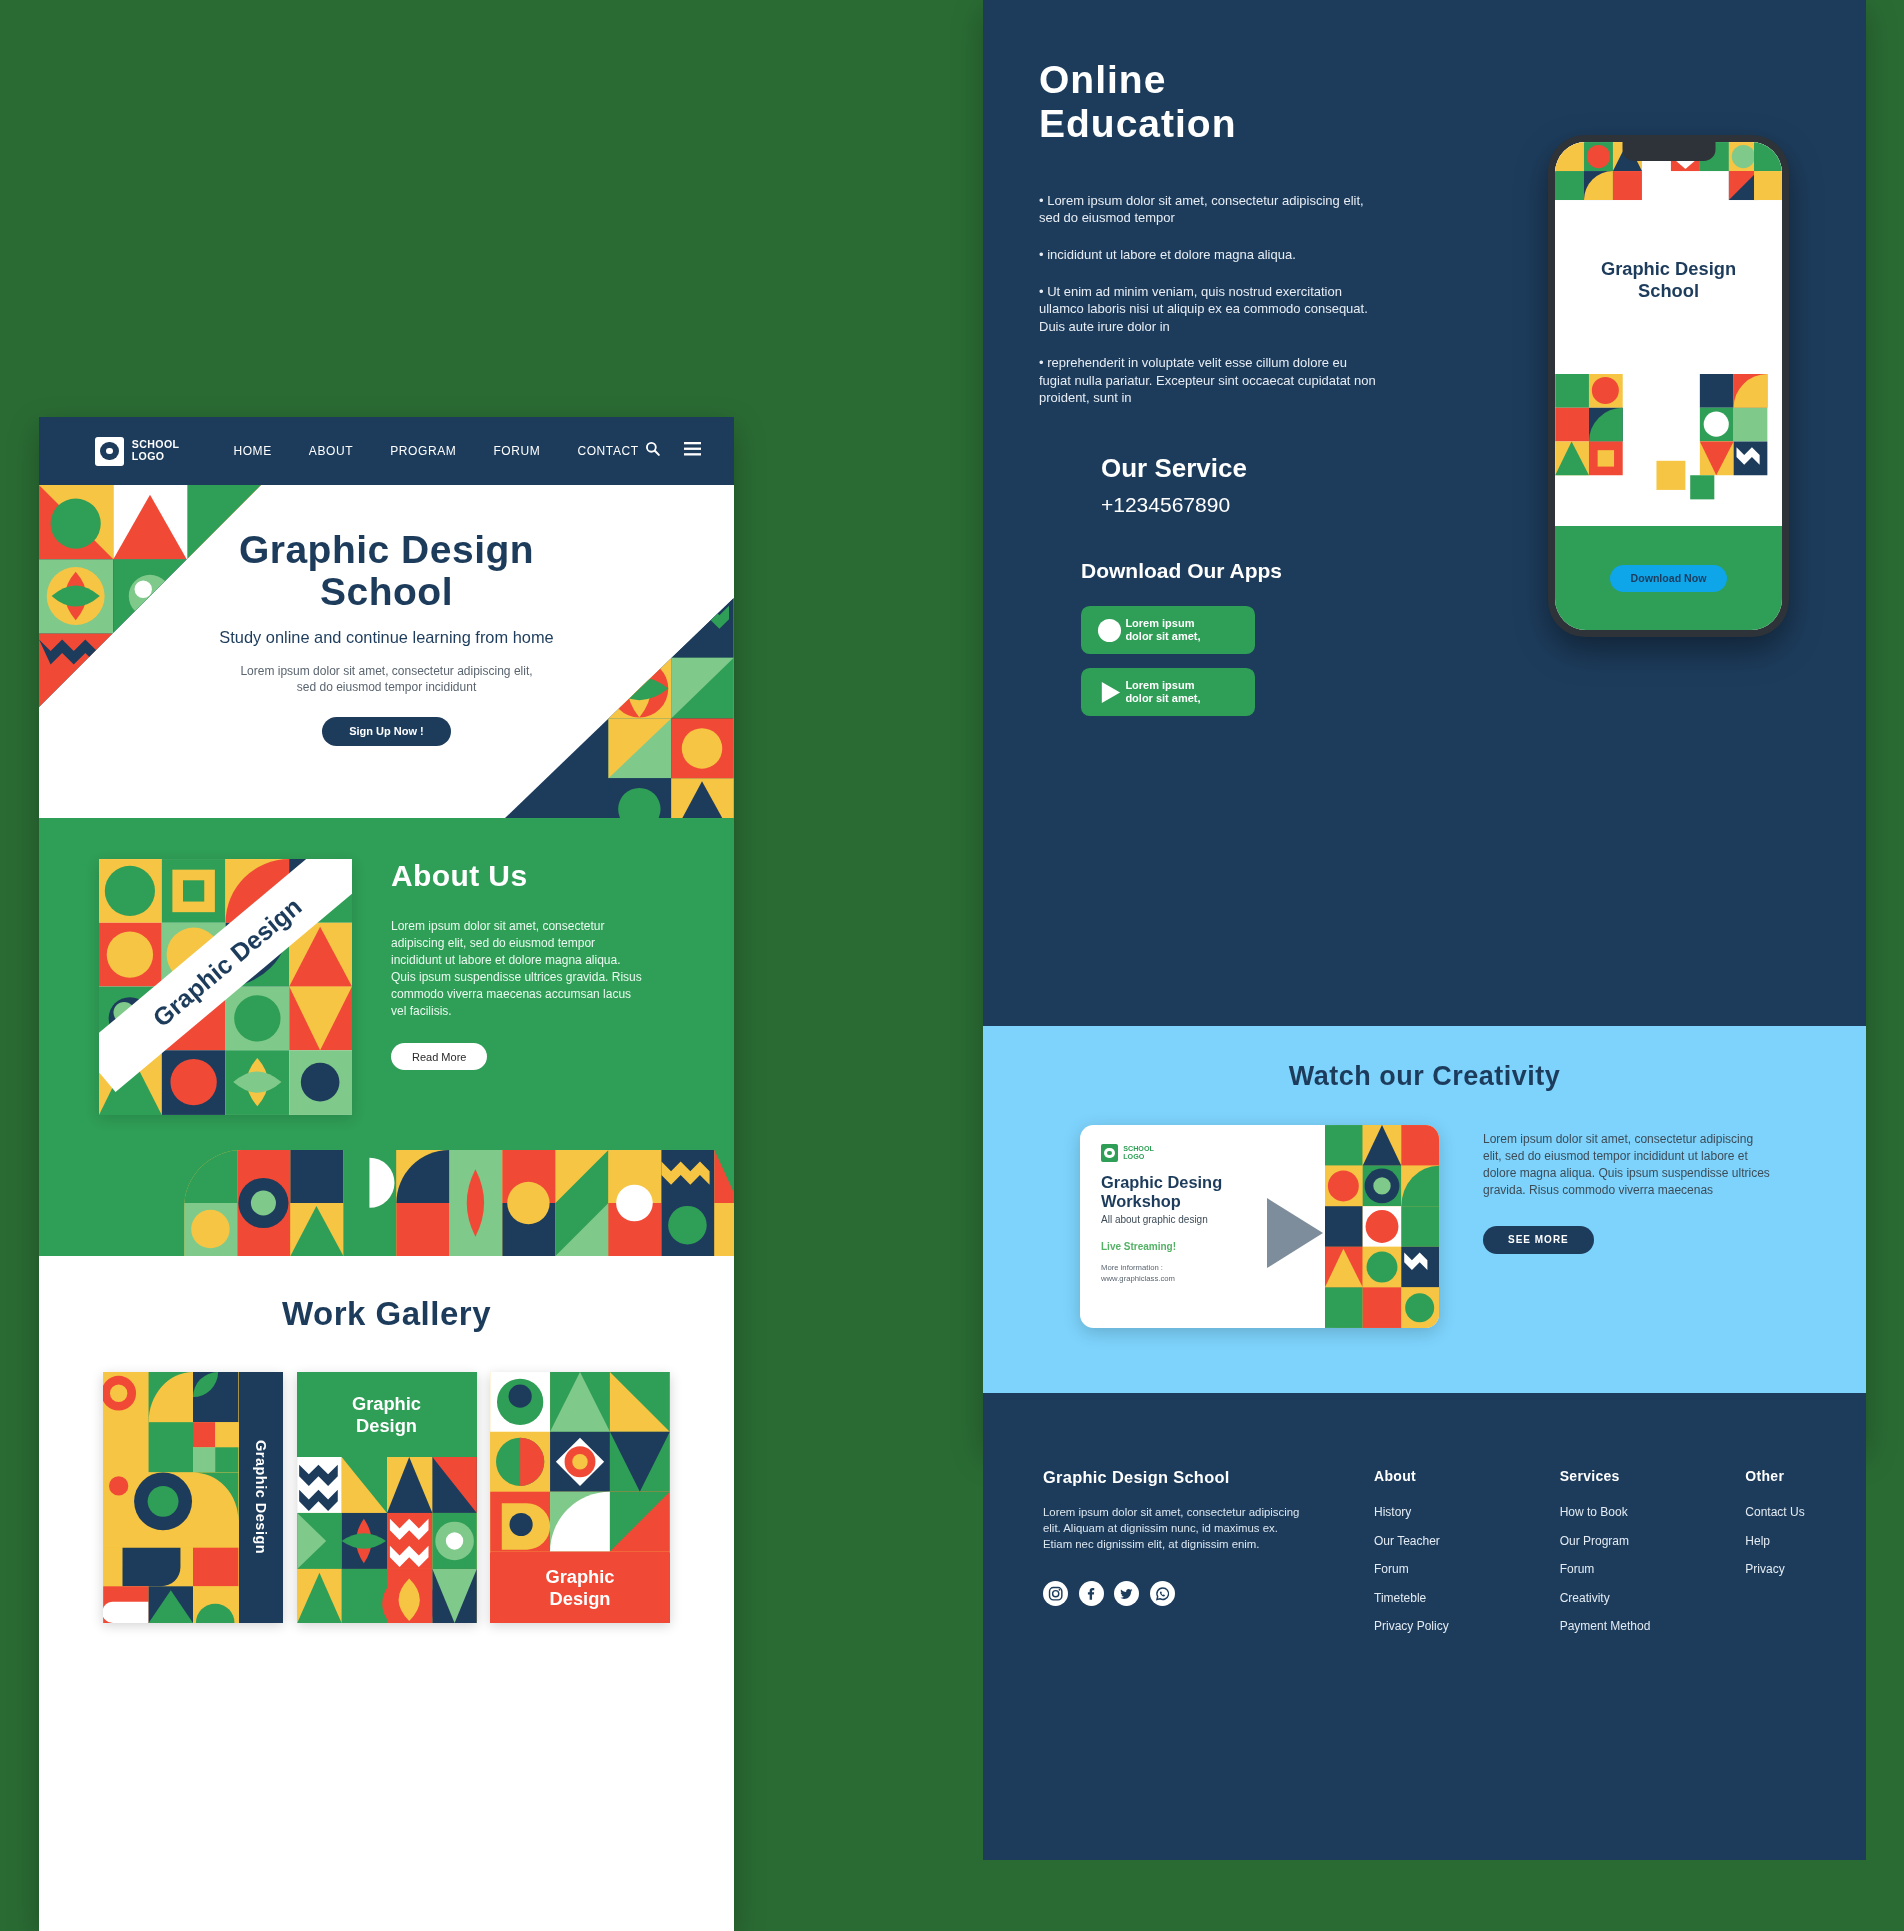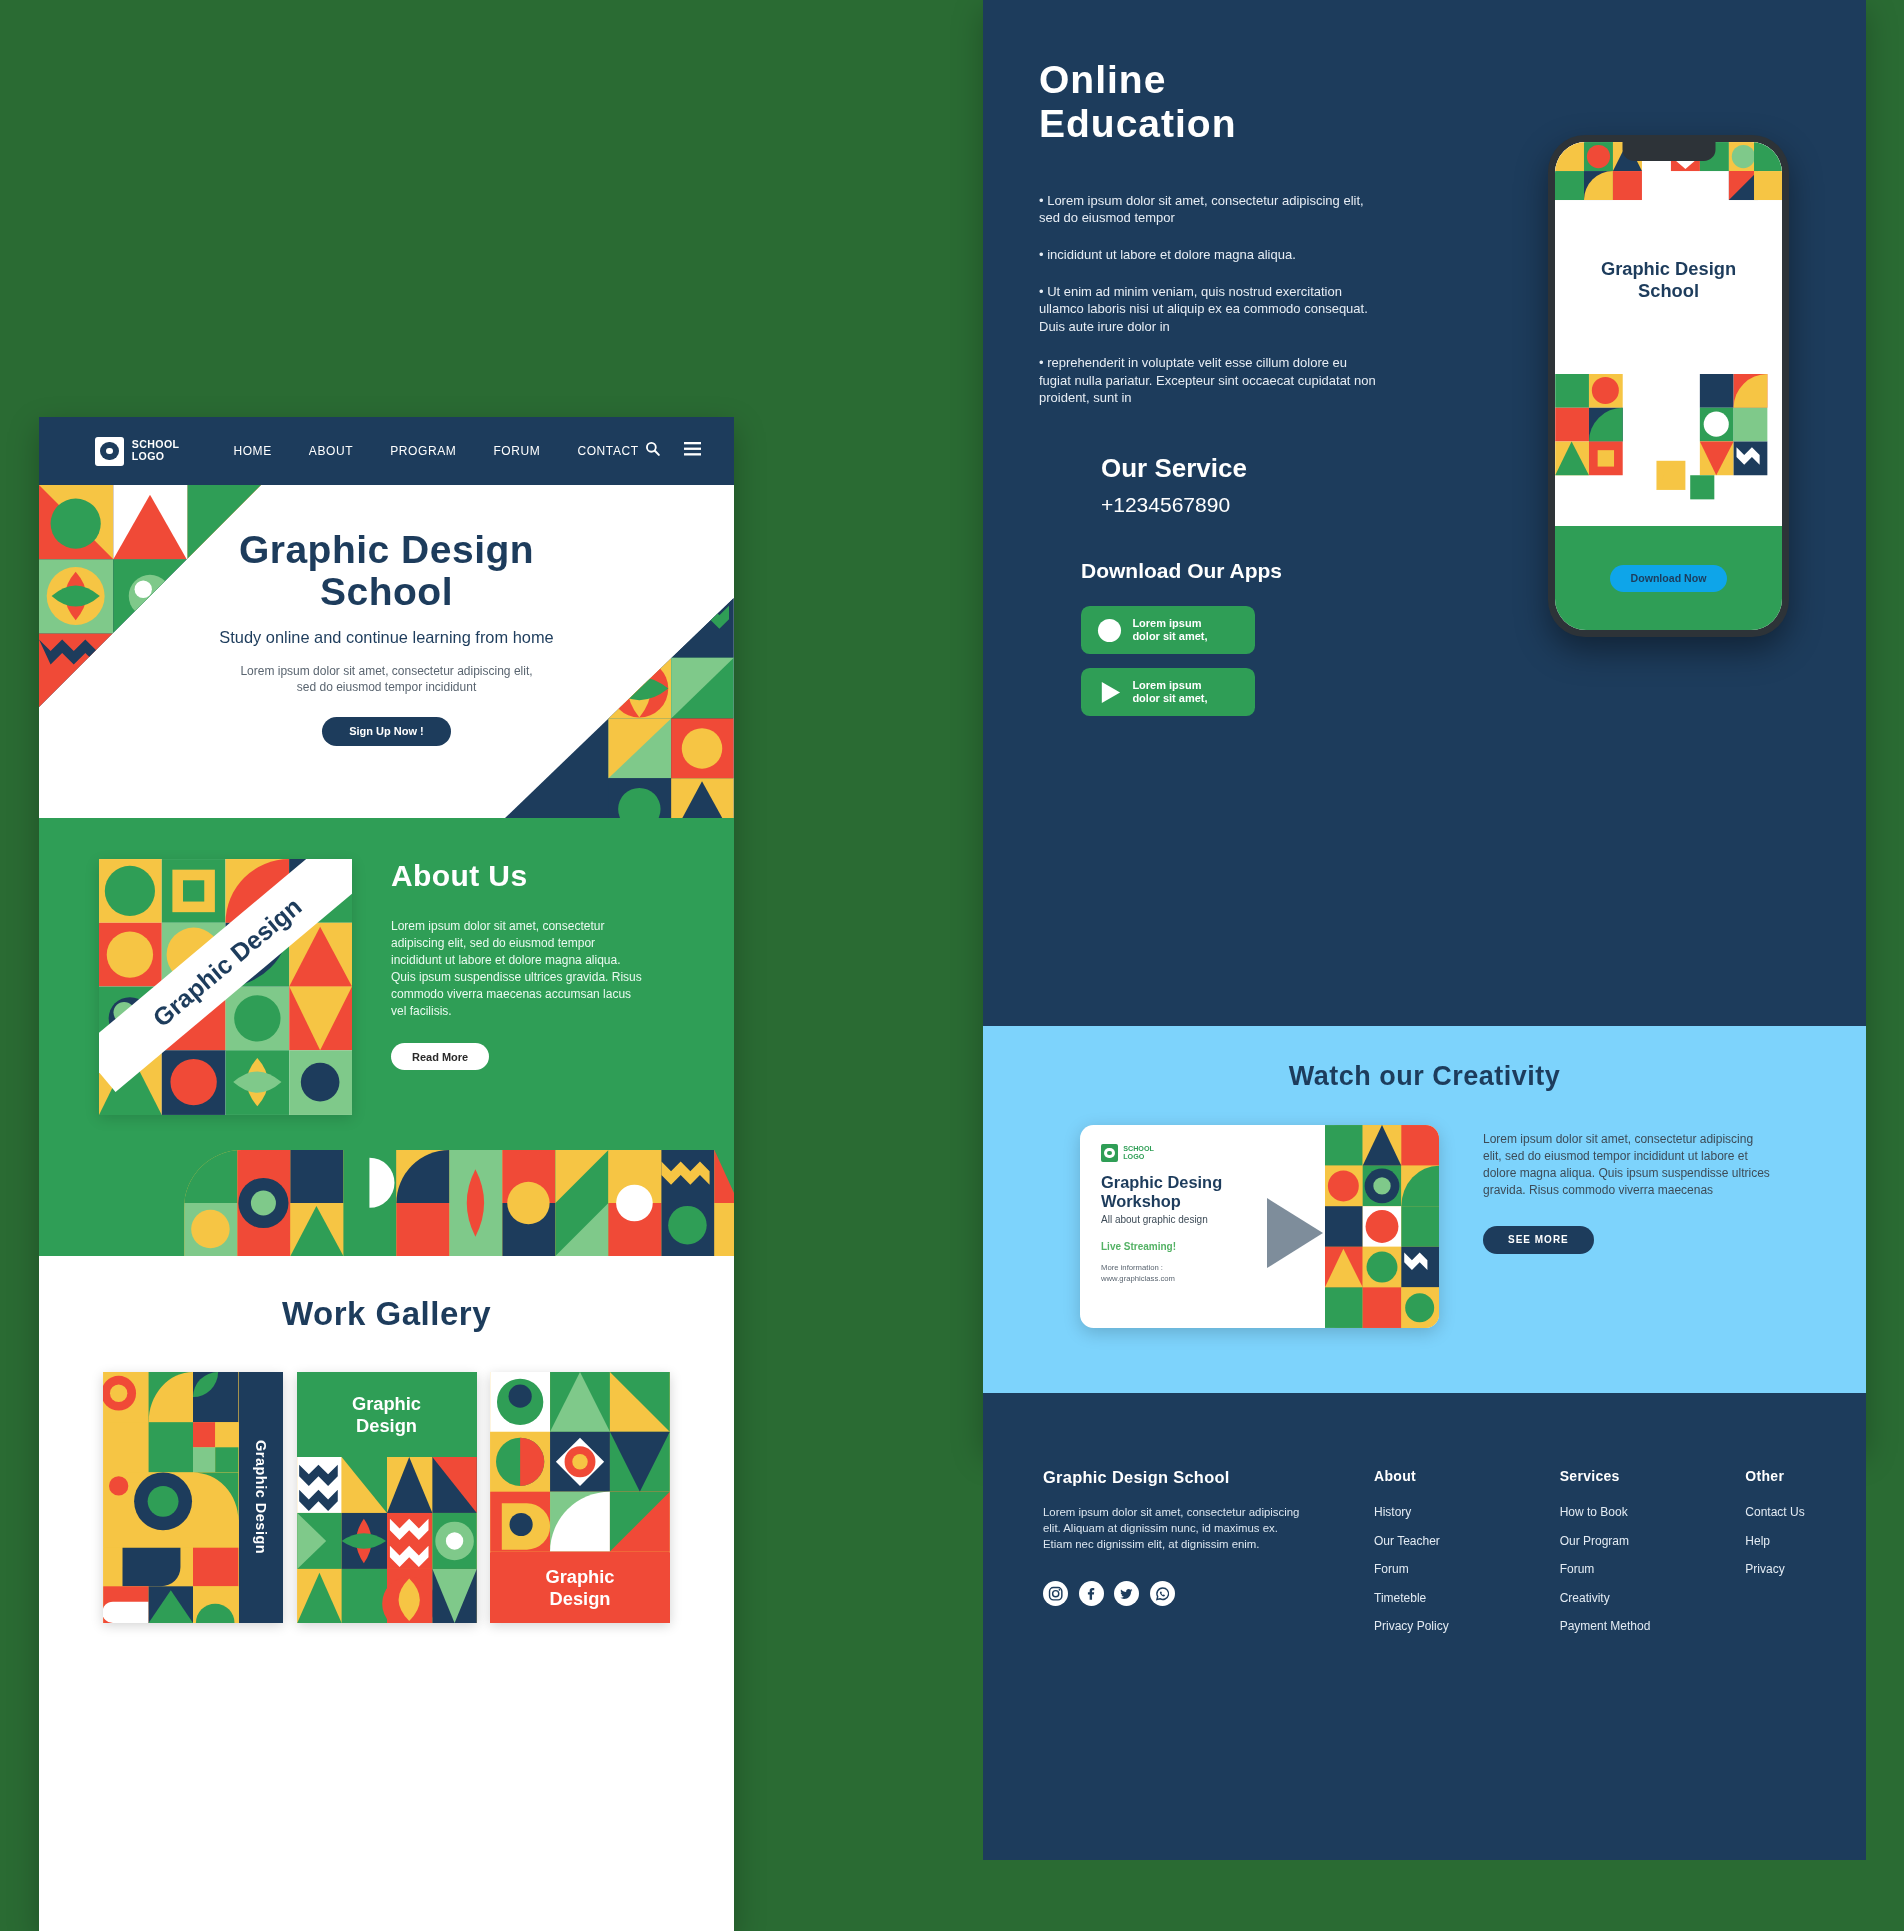--- a/index.html
+++ b/index.html
@@ -62,21 +62,21 @@
   .about-ribbon{
     position:absolute;left:-41px;top:75px;width:338px;height:56px;background:#fff;
     transform:rotate(-40deg);display:flex;align-items:center;justify-content:center;
     color:#1d3c5c;font-size:25px;font-weight:bold;z-index:4;
   }
   .about-txt{margin-left:39px;padding-right:52px;}
   .about-txt h2{margin:0;color:#fff;font-size:30px;font-weight:bold;letter-spacing:0.4px;}
   .about-txt p{margin:25px 0 0;color:#eafaf0;font-size:12px;line-height:17px;max-width:253px;}
   .btn-ghost{
     margin-top:23px;background:#fff;color:#2a2a2a;border:none;border-radius:15.4px;
-    padding:7.7px 21px;font-size:11px;font-weight:bold;cursor:pointer;font-family:inherit;
+    padding:7.7px 21px;font-size:11px;font-weight:normal;cursor:pointer;font-family:inherit;
   }
 
   .strip{height:106px;background:#2f9e56;position:relative;overflow:hidden;}
   .strip-inner{position:absolute;left:145px;top:0;width:579px;height:106px;border-radius:58px 0 0 0;overflow:hidden;}
 
   
   .gallery{background:#fff;padding:39px 0 0;text-align:center;}
   .gallery h2{margin:0;color:#1d3c5c;font-size:33px;font-weight:bold;letter-spacing:0.5px;}
   .cards{display:flex;gap:13.5px;justify-content:center;margin-top:39px;}
   .card{width:180px;height:251px;position:relative;overflow:hidden;box-shadow:0 2.9px 11.6px rgba(0,0,0,.18);}
@@ -105,21 +105,21 @@
   .rp-head{padding:58px 0 0 56px;}
   .rp-head h1{margin:0;color:#fff;font-size:39px;line-height:44px;font-weight:bold;letter-spacing:1px;}
   .bullets{margin:46px 0 0 56px;width:338px;}
   .bullets p{margin:0 0 19.3px;color:#e7edf4;font-size:13px;line-height:17.4px;}
   .service{margin:46px 0 0 0;text-align:left;padding-left:118px;}
   .service h3{margin:0;color:#fff;font-size:26px;font-weight:bold;}
   .service .phone{margin:9.7px 0 0;color:#fff;font-size:21px;}
   .apps{margin:42px 0 0 98px;}
   .apps h3{margin:0 0 23px;color:#fff;font-size:21px;font-weight:bold;}
   .app-btn{
-    display:flex;align-items:center;gap:9px;width:174px;background:#2f9e56;border:none;
+    display:flex;align-items:center;gap:2px;width:174px;background:#2f9e56;border:none;
     border-radius:8.7px;padding:10.6px 15.4px;margin-bottom:13.5px;cursor:pointer;font-family:inherit;
   }
   .app-btn .glyph{width:27px;height:27px;flex:none;display:flex;align-items:center;justify-content:center;}
   .app-btn .txt{color:#fff;font-size:11px;line-height:13.5px;text-align:left;font-weight:600;}
 
   
   .phone-wrap{position:absolute;right:77px;top:135px;width:241px;height:502px;}
   .phone-body{
     width:100%;height:100%;border-radius:37px;background:#2d3338;
     padding:6.8px;box-sizing:border-box;box-shadow:0 13.5px 33px rgba(0,0,0,.4);

